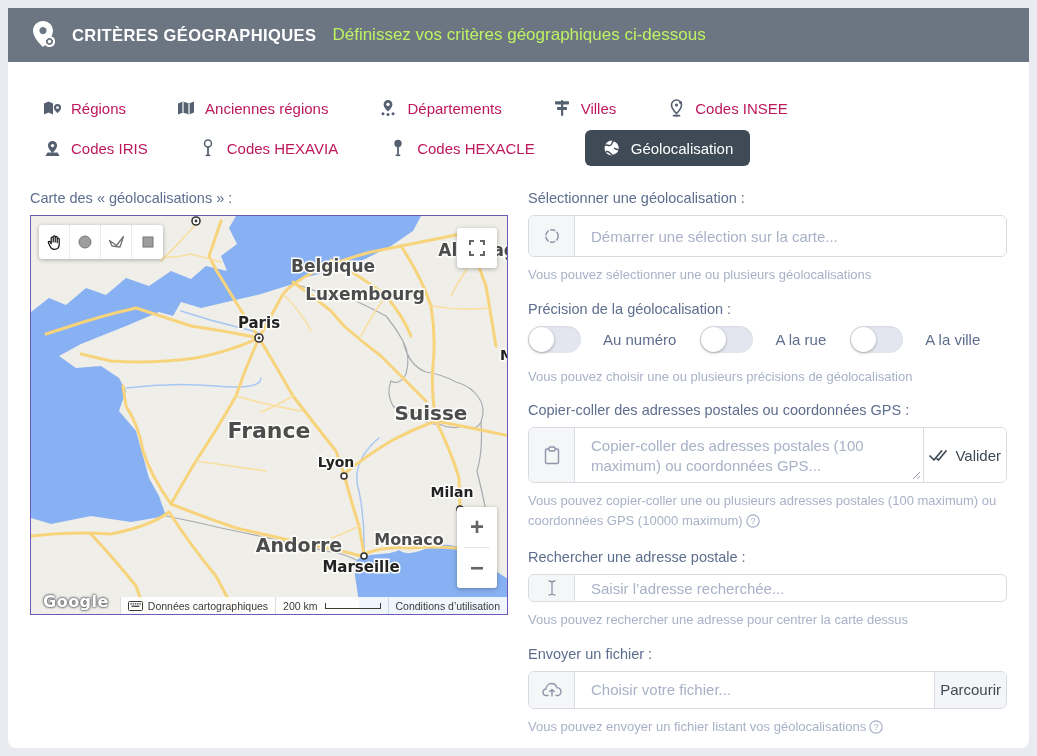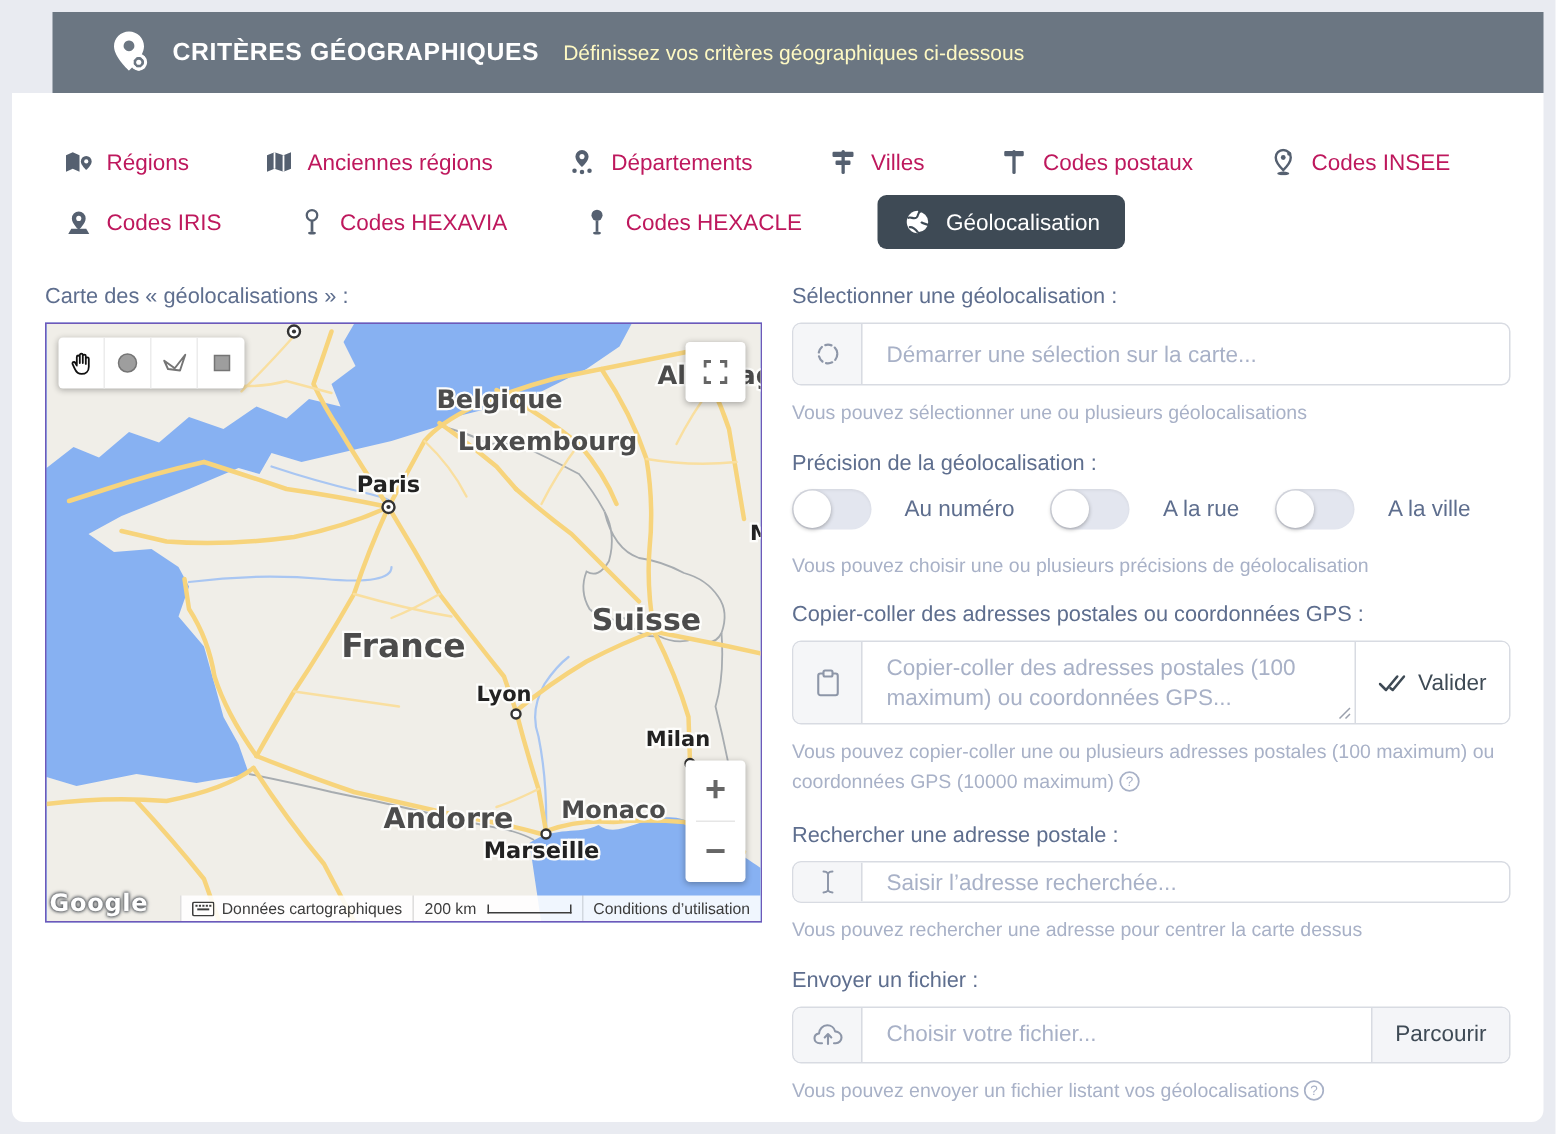--- a/index.html
+++ b/index.html
@@ -7,25 +7,25 @@
   body {
     background:#e9ebf1;
     font-family:"Liberation Sans", sans-serif;
     padding:8px;
     position:relative;
     overflow:hidden;
   }
   
   .header {
     background:#6b7682; height:54px; display:flex; align-items:center;
-    padding:0 40px; color:#fff;margin-left:27px;
+    padding:0 24px; color:#fff;
   }
   .header .hicon { width:26px; height:30px; margin-right:14px; display:flex; align-items:center; }
   .header .htitle { font-size:16.5px; font-weight:bold; letter-spacing:.4px; }
-  .header .hsub { font-size:14px; color:#fef9c3; margin-left:16px; }
+  .header .hsub { font-size:17px; color:#bef264; margin-left:16px; }
   
   .card {
     background:#fff; border-radius:0 0 8px 8px; height:686px;
     padding:26px 22px 20px 22px;
   }
   
   .tabs { padding-left:12px; }
   .tab-row { display:flex; align-items:center; min-height:40px; }
   .tab {
     display:flex; align-items:center; gap:9px; margin-right:50px;
@@ -66,21 +66,21 @@
     justify-content:center; cursor:pointer;
   }
   .zoom-ctrl {
     position:absolute; right:10px; bottom:26px; width:40px; background:#fff;
     border-radius:3px; box-shadow:0 1px 4px rgba(0,0,0,.3); display:flex; flex-direction:column;
   }
   .zoom-btn { height:40px; display:flex; align-items:center; justify-content:center;
     font-size:24px; color:#666; cursor:pointer; font-weight:bold; }
   .zoom-divider { height:1px; background:#e6e6e6; margin:0 7px; }
   .gmap-logo {
-    position:absolute; left:2px; bottom:3px; color:#fff; font-size:16px; font-weight:bold;
+    position:absolute; left:12px; bottom:3px; color:#fff; font-size:16px; font-weight:bold;
     font-family:"DejaVu Sans", sans-serif; letter-spacing:.5px;
     text-shadow:0 0 2px #5f6368,0 0 2px #5f6368,0 0 3px #5f6368; cursor:pointer;
   }
   .attribution {
     position:absolute; right:0; bottom:0; height:17px; display:flex; align-items:stretch;
     font-size:10.5px; color:#3c3c3c;
   }
   .attr-seg { background:rgba(255,255,255,.88); display:flex; align-items:center;
     padding:0 7px; gap:5px; border-left:1px solid rgba(0,0,0,.12); white-space:nowrap; }
   .scalebar { width:56px; height:6px; border-left:1.5px solid #3c3c3c;
@@ -93,21 +93,21 @@
   .ig-h42 { height:42px;justify-content:center; } .ig-h40 { height:28px; } .ig-h38 { height:38px; } .ig-h56 { height:56px; }
   .addon { width:46px; flex:0 0 46px; background:#f5f6f8; border-right:1px solid #d8dbe2;
     display:flex; align-items:center; justify-content:center; color:#8d96a8; }
   .input-group input, .input-group textarea {
     border:0; outline:0; flex:1; padding:0 16px; font-size:15px; color:#3a4250;
     background:transparent; font-family:"Liberation Sans", sans-serif; min-width:0;
   }
   .input-group textarea { padding:8px 16px 0 16px; resize:none; line-height:1.35; }
   .input-group ::placeholder { color:#a8b1c7; opacity:1; }
   .group-btn { border-left:1px solid #d8dbe2; display:flex; align-items:center;
-    justify-content:center; gap:8px; padding:0 15px; color:#3e4a55; font-size:15px;
+    justify-content:center; gap:8px; padding:0 5px; color:#3e4a55; font-size:15px;
     background:#fff; cursor:pointer; white-space:nowrap; }
   .group-btn.gray { background:#f4f5f8; }
   .helper { color:#a8b1c7; font-size:13px; margin-top:8px; line-height:1.5; }
   .helper .help-badge { display:inline-block; vertical-align:-3px; margin-left:3px; color:#a8b1c7; }
   .ta-seg { position:relative; flex:1; display:flex; }
   .resize-grip { position:absolute; right:2px; bottom:2px; }
   
   .precision-row { display:flex; align-items:center; margin:2px 0 14px 0; }
   .toggle-item { display:flex; align-items:center; margin-right:24px; }
   .toggle { width:53px; height:27px; border-radius:14px; background:#e3e6ef;
@@ -180,29 +180,20 @@
         </div>
         <div class="tab">
           <span class="tab-icon">
             <svg width="16" height="18" viewBox="0 0 16 18">
               <rect x="7" y="1" width="2.2" height="16" rx="1" fill="currentColor"></rect>
               <rect x="1" y="2.2" width="14" height="3.4" rx="0.8" fill="currentColor"></rect>
               <rect x="3" y="8" width="10" height="3" rx="0.8" fill="currentColor"></rect>
             </svg>
           </span>
           <span class="tab-label">Villes</span>
-        </div>
-        <div class="tab">
-          <span class="tab-icon">
-            <svg width="16" height="18" viewBox="0 0 16 18">
-              <rect x="6.9" y="1" width="2.2" height="16" rx="1" fill="currentColor"></rect>
-              <rect x="1.5" y="1.6" width="13" height="3.6" rx="0.8" fill="currentColor"></rect>
-            </svg>
-          </span>
-          <span class="tab-label">Codes postaux</span>
         </div>
         <div class="tab">
           <span class="tab-icon">
             <svg width="15" height="18" viewBox="0 0 15 18">
               <path d="M7.5,1 a5,5 0 0 1 5,5 c0,3.6 -5,8.4 -5,8.4 s-5,-4.8 -5,-8.4 A5,5 0 0 1 7.5,1 Z" fill="none" stroke="currentColor" stroke-width="1.6"></path>
               <circle cx="7.5" cy="6" r="1.6" fill="currentColor"></circle>
               <circle cx="11.5" cy="3.5" r="1.4" fill="currentColor"></circle>
               <ellipse cx="7.5" cy="16.6" rx="4" ry="1.2" fill="currentColor"></ellipse>
             </svg>
           </span>

